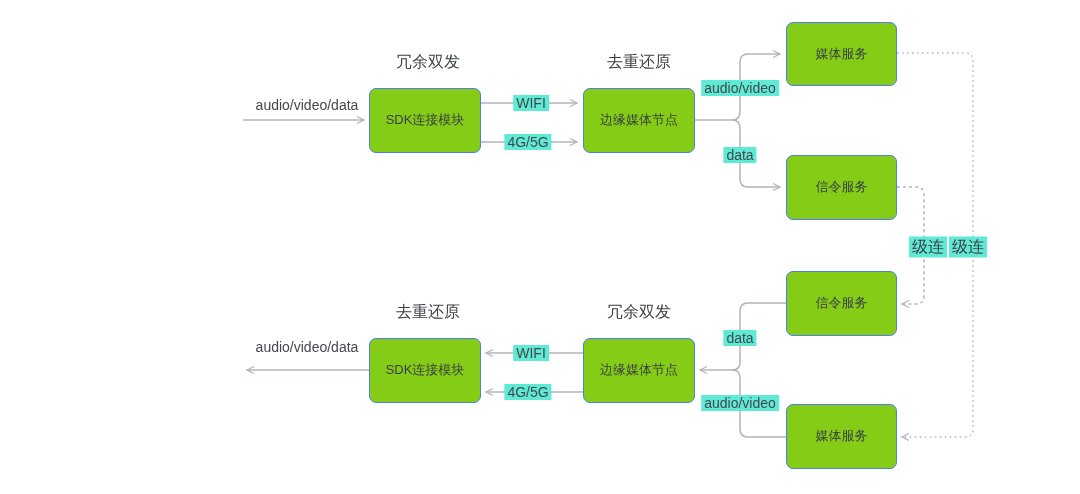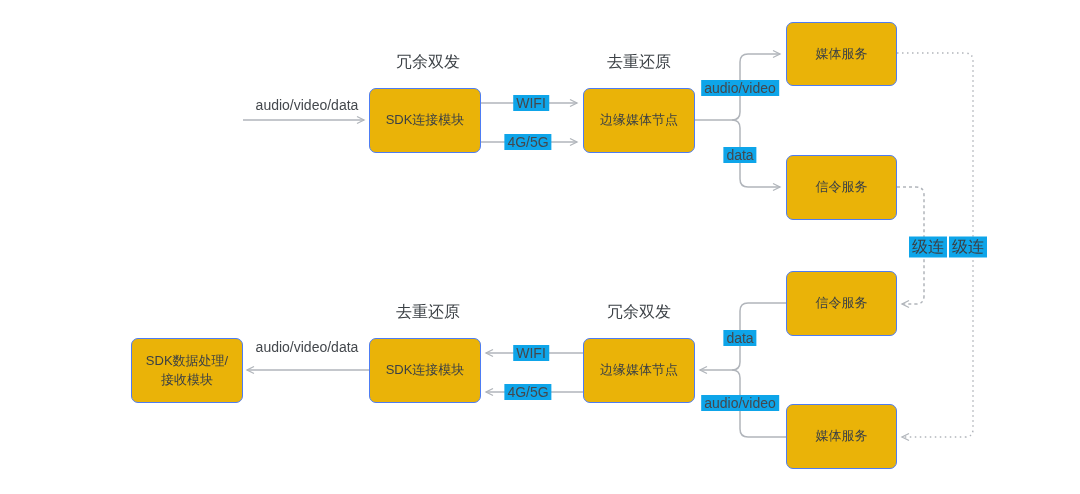--- a/index.html
+++ b/index.html
@@ -6,40 +6,40 @@
   .canvas{
     position:relative;
     width:1080px;height:494px;
     background:#ffffff;
     font-family:"Liberation Sans","DejaVu Sans",sans-serif;
     overflow:hidden;
   }
   .layer{position:absolute;left:0;top:0;}
   .node{
     position:absolute;
-    background:#eab308;
+    background:#84cc16;
     border:1.8px solid #4d7cf3;
     border-radius:7px;
     box-sizing:border-box;
     display:flex;align-items:center;justify-content:center;
     text-align:center;
     font-size:13px;
     line-height:1.4;
     color:#3b4045;
     padding:4px 8px;
   }
   .lbl{
     position:absolute;
     transform:translate(-50%,-50%);
     font-size:16px;
     color:#3b4045;
     white-space:nowrap;
   }
   .lbl.en{font-size:14px;color:#44484d;}
-  .lbl.bg{background:#0ea5e9;padding:0 3px;}
+  .lbl.bg{background:#5eead4;padding:0 3px;}
 </style>
 </head>
 <body>
 
 <div class="canvas">
 
   <svg class="layer" width="1080" height="494" viewBox="0 0 1080 494">
     <defs>
       <marker id="arr" markerWidth="11" markerHeight="11" refX="8" refY="5" orient="auto" markerUnits="userSpaceOnUse">
         <path d="M1,1.5 L8,5 L1,8.5" fill="none" stroke="#b1b5bb" stroke-width="1.3"></path>
@@ -66,21 +66,20 @@
 
 
   <div class="node" style="left:369px;top:88px;width:112px;height:65px;">SDK连接模块</div>
 
   <div class="node" style="left:583px;top:88px;width:112px;height:65px;">边缘媒体节点</div>
 
   <div class="node" style="left:786px;top:22px;width:111px;height:64px;">媒体服务</div>
 
   <div class="node" style="left:786px;top:155px;width:111px;height:65px;">信令服务</div>
 
-  <div class="node" style="left:131px;top:338px;width:112px;height:65px;">SDK数据处理/接收模块</div>
 
   <div class="node" style="left:369px;top:338px;width:112px;height:65px;">SDK连接模块</div>
 
   <div class="node" style="left:583px;top:338px;width:112px;height:65px;">边缘媒体节点</div>
 
   <div class="node" style="left:786px;top:271px;width:111px;height:65px;">信令服务</div>
 
   <div class="node" style="left:786px;top:404px;width:111px;height:65px;">媒体服务</div>
 
   <div class="lbl" style="left:428px;top:62px;">冗余双发</div>

